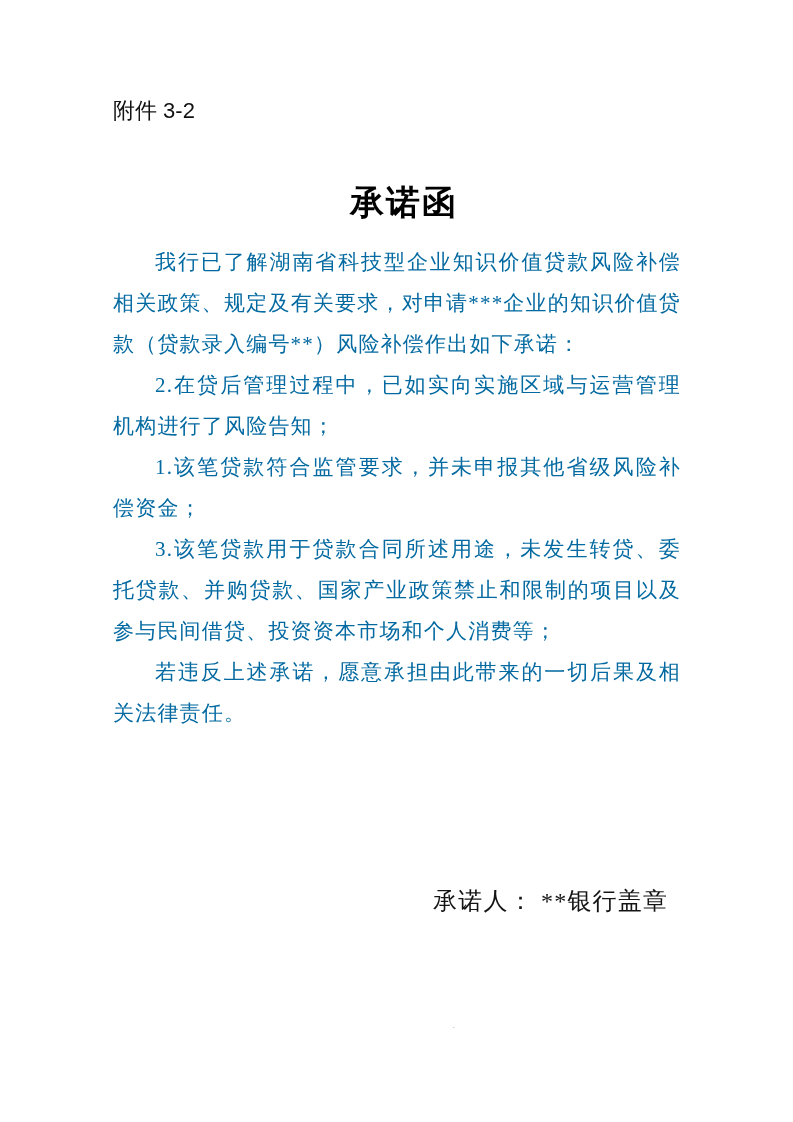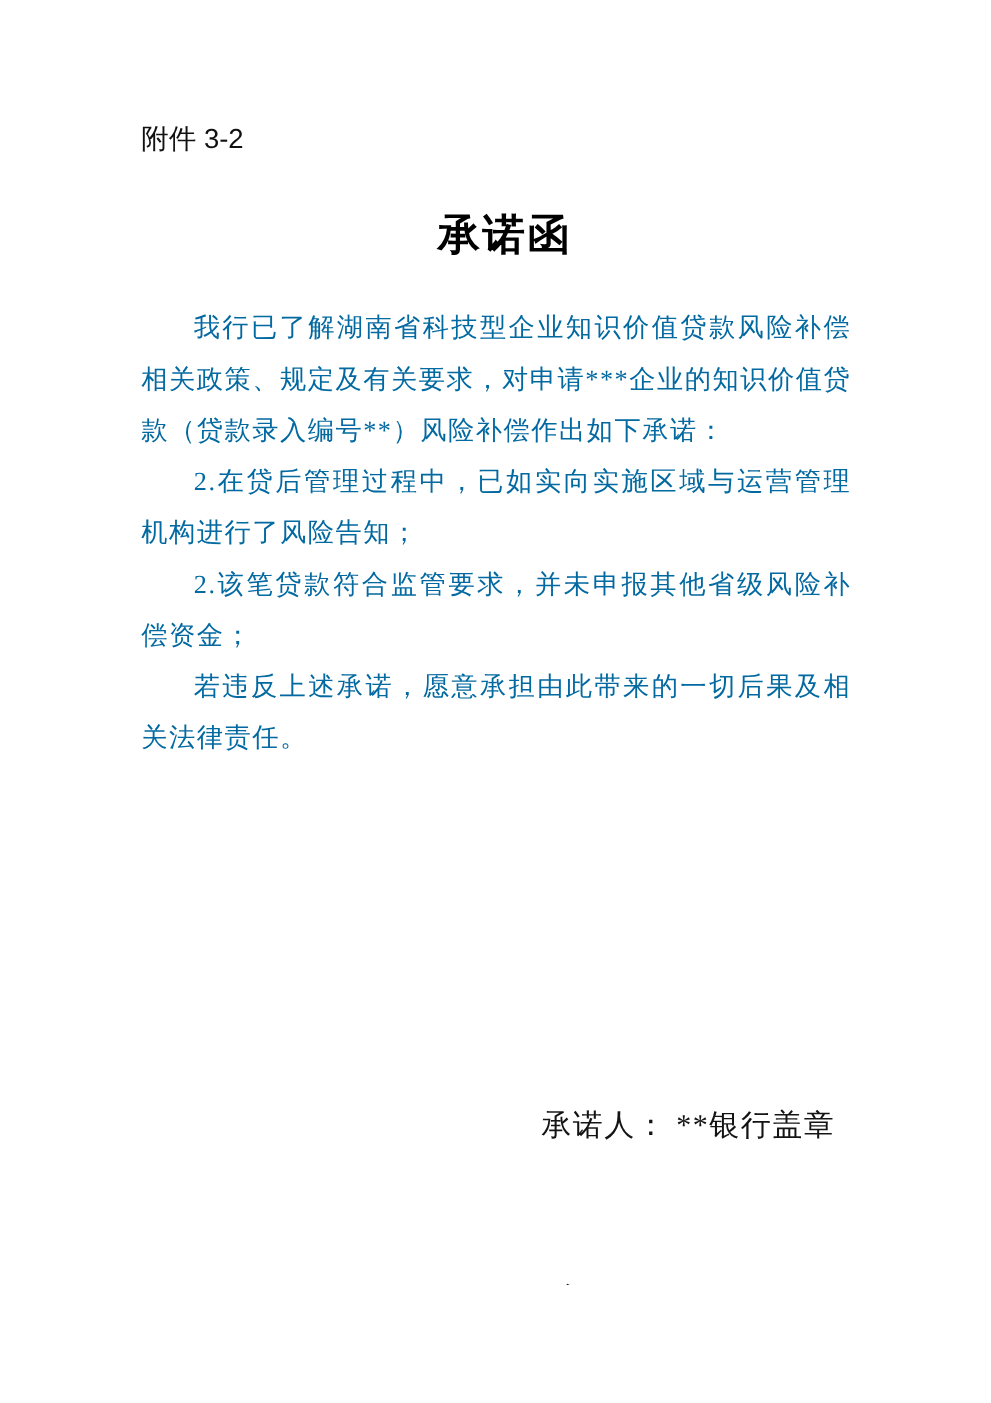--- a/index.html
+++ b/index.html
@@ -22,21 +22,21 @@
     font-family: "Liberation Sans", "DejaVu Sans", sans-serif;
     font-size: 22px;
     line-height: 28px;
     color: #111111;
     white-space: pre;
   }
   .doc-title {
     position: absolute;
     left: 0;
     right: 0;
-    top: 168px;
+    top: 182px;
     text-align: center;
     font-family: "Liberation Serif", "DejaVu Serif", serif;
     font-weight: bold;
     font-size: 34px;
     line-height: 42px;
     letter-spacing: 2px;
     color: #000000;
     padding-left: 15px;
   }
   .doc-body {
@@ -86,21 +86,22 @@
 
 <div class="page">
 
   <div class="attachment-label">附件 3-2</div>
 
   <div class="doc-title">承诺函</div>
 
   <div class="doc-body">
     <p>我行已了解湖南省科技型企业知识价值贷款风险补偿相关政策、规定及有关要求，对申请***企业的知识价值贷款（贷款录入编号**）风险补偿作出如下承诺：</p>
     <p>2.在贷后管理过程中，已如实向实施区域与运营管理机构进行了风险告知；</p>
-    <p>2.该笔贷款符合监管要求，并未申报其他省级风险补偿资金；</p>
+    <p>1.该笔贷款符合监管要求，并未申报其他省级风险补偿资金；</p>
+    <p>3.该笔贷款用于贷款合同所述用途，未发生转贷、委托贷款、并购贷款、国家产业政策禁止和限制的项目以及参与民间借贷、投资资本市场和个人消费等；</p>
     <p>若违反上述承诺，愿意承担由此带来的一切后果及相关法律责任。</p>
   </div>
 
   <div class="signature-block">
     <div class="signature-signer">承诺人： **银行盖章</div>
     <div class="signature-date">年　　月　　日</div>
   </div>
 
   <div class="page-number">— 24 —</div>
 

